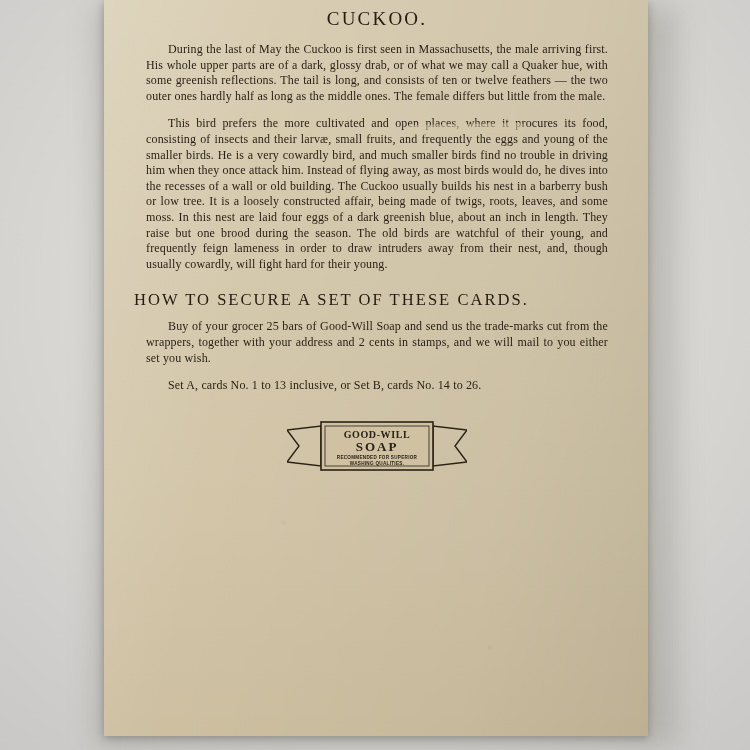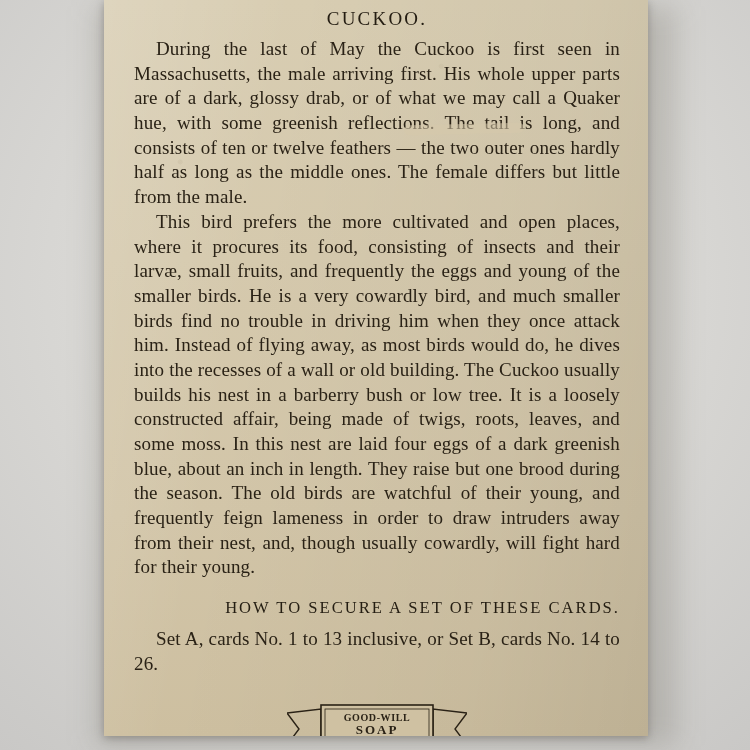--- a/index.html
+++ b/index.html
@@ -65,31 +65,31 @@
   }
   .title {
     text-align: center;
     font-family: "Liberation Serif", serif;
     font-size: 19px;
     letter-spacing: 2.2px;
     margin: 4px 0 7px 0;
     color: #241d12;
   }
   p.body {
-    margin: 0;
-    font-size: 19px;
+    margin: 12px;
+    font-size: 12px;
     line-height: 1.30;
     text-align: justify;
     text-justify: inter-word;
     text-indent: 22px;
     color: #2a2216;
     letter-spacing: 0.15px;
   }
   .section-head {
-    text-align: right;
+    text-align: left;
     font-size: 16.6px;
     letter-spacing: 2.0px;
     margin: 18px 0 9px 0;
     color: #241d12;
   }
   p.body.tight { margin-top: 6px; }
   .signature {
     margin: 13px 0 0 0;
     font-size: 16.2px;
     letter-spacing: 1.0px;
@@ -129,20 +129,21 @@
   <div id="card">
     <div class="inner">
 
       <div class="title">CUCKOO.</div>
 
       <p class="body">During the last of May the Cuckoo is first seen in Massachusetts, the male arriving first. His whole upper parts are of a dark, glossy drab, or of what we may call a Quaker hue, with some greenish reflections. The tail is long, and consists of ten or twelve feathers — the two outer ones hardly half as long as the middle ones. The female differs but little from the male.</p>
       <p class="body">This bird prefers the more cultivated and open places, where it procures its food, consisting of insects and their larvæ, small fruits, and frequently the eggs and young of the smaller birds. He is a very cowardly bird, and much smaller birds find no trouble in driving him when they once attack him. Instead of flying away, as most birds would do, he dives into the recesses of a wall or old building. The Cuckoo usually builds his nest in a barberry bush or low tree. It is a loosely constructed affair, being made of twigs, roots, leaves, and some moss. In this nest are laid four eggs of a dark greenish blue, about an inch in length. They raise but one brood during the season. The old birds are watchful of their young, and frequently feign lameness in order to draw intruders away from their nest, and, though usually cowardly, will fight hard for their young.</p>
 
       <div class="section-head">HOW TO SECURE A SET OF THESE CARDS.</div>
 
+      <p class="body tight">Buy of your grocer 25 bars of Good-Will Soap and send us the trade-marks cut from the wrappers, together with your address and 2 cents in stamps, and we will mail to you either set you wish.</p>
       <p class="body tight">Set A, cards No. 1 to 13 inclusive, or Set B, cards No. 14 to 26.</p>
 
 
       <div class="logo-wrap">
         <div class="ribbon">
           <svg width="180" height="52" viewBox="0 0 180 52" aria-hidden="true">
 
             <polygon points="0,10 34,6 34,46 0,42 12,26" fill="none" stroke="#2a2216" stroke-width="1.4"></polygon>
             <polygon points="180,10 146,6 146,46 180,42 168,26" fill="none" stroke="#2a2216" stroke-width="1.4"></polygon>
 

